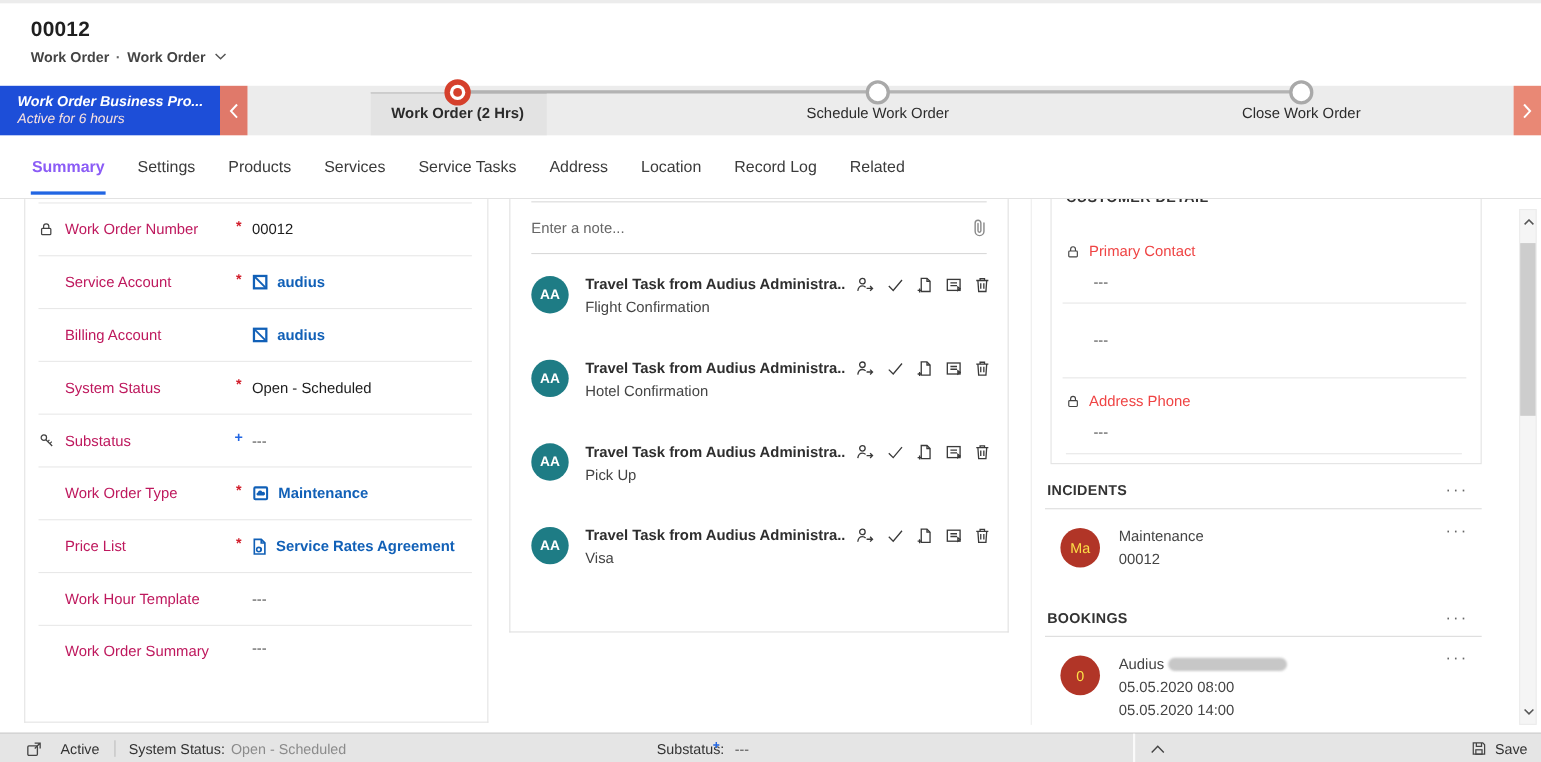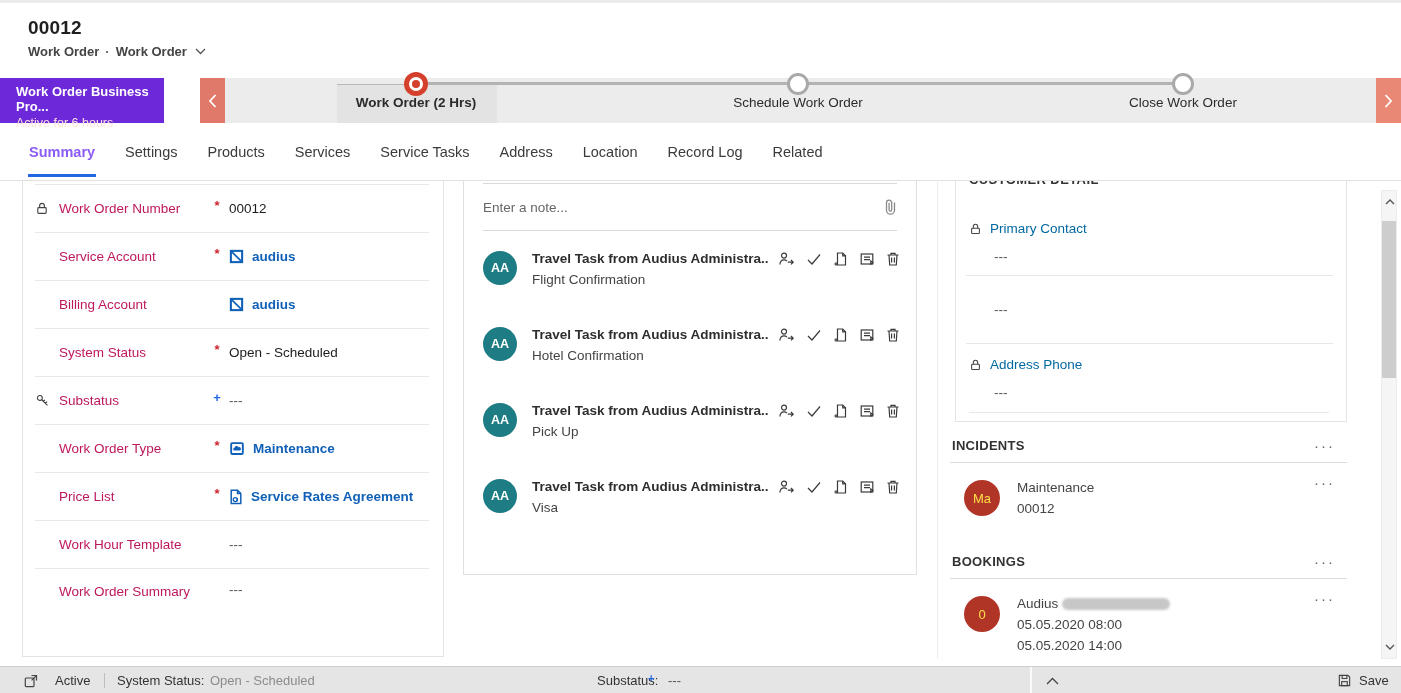--- a/index.html
+++ b/index.html
@@ -11,21 +11,21 @@
   .page-header { height:70px; background:#fff; border-top:3px solid #ececec; padding:14px 0 0 28px; }
   .page-title { font-size:19px; font-weight:bold; color:#1f1f1f; letter-spacing:.2px; }
   .crumb-row { margin-top:5px; display:flex; align-items:center; gap:6px; font-size:13px; font-weight:bold; color:#444; }
   .crumb-sep { color:#666; font-weight:bold; }
   .crumb-caret { margin-left:2px; }
 
   
   .bpf { position:relative; height:45px; margin-top:8px; }
   .bpf-band { position:absolute; left:225px; right:25px; top:0; height:45px; background:#ececec; }
   .bpf-active-chip { position:absolute; left:337px; width:160px; top:6px; height:39px; background:#e3e3e3; border-top:1px solid #b9b9b9; }
-  .bpf-red { position:absolute; left:0; top:0; width:164px; height:45px; background:#6d28d9; color:#fff; padding:6px 0 0 16px; cursor:pointer; }
+  .bpf-red { position:absolute; left:0; top:0; width:200px; height:45px; background:#1d4ed8; color:#fff; padding:6px 0 0 16px; cursor:pointer;font-style:italic; }
   .bpf-red .t1 { font-size:13px; font-weight:bold; }
   .bpf-red .t2 { font-size:12.5px; margin-top:2px; color:#fbe3df; }
   .bpf-back { position:absolute; left:200px; top:0; width:25px; height:45px; background:#e0796a; display:flex; align-items:center; justify-content:center; cursor:pointer; }
   .bpf-next { position:absolute; right:0; top:0; width:25px; height:45px; background:#e98875; display:flex; align-items:center; justify-content:center; cursor:pointer; }
   .bpf-line { position:absolute; left:416px; width:767px; top:4px; height:3px; background:#b3b3b3; }
   .stage { position:absolute; top:0; transform:translateX(-50%); text-align:center; cursor:pointer; }
   .stage-label { position:absolute; top:17px; transform:translateX(-50%); white-space:nowrap; font-size:13.5px; color:#2b2b2b; cursor:pointer; }
   .stage-label.active { font-weight:bold; }
   .dot-outer { width:24px; height:24px; border-radius:50%; background:#d5402c; position:absolute; top:-6px; transform:translateX(-50%); display:flex; align-items:center; justify-content:center; }
   .dot-mid { width:14px; height:14px; border-radius:50%; background:#fff; display:flex; align-items:center; justify-content:center; }
@@ -64,21 +64,21 @@
   .tbody { flex:1; min-width:0; }
   .trow1 { display:flex; align-items:flex-start; }
   .ttitle { font-size:13.5px; font-weight:bold; color:#2e2e2e; white-space:nowrap; overflow:hidden; flex:1; cursor:pointer; }
   .tactions { display:flex; gap:11px; margin-left:10px; flex:none; }
   .tactions span { cursor:pointer; }
   .tsub { font-size:13.5px; color:#444; margin-top:5px; }
 
   .card-cd { left:955px; top:-16px; width:392px; height:257px; border-top:1px solid #e3e3e3; border-color:#e3e3e3; }
   .cd-heading { height:42px; padding:6px 0 0 13px; font-size:13px; font-weight:bold; color:#333; letter-spacing:.4px; }
   .cdrow { margin:0 13px 0 10px; height:68px; border-bottom:1px solid #e7e7e7; padding:13px 0 0 3px; }
-  .cdlab { display:flex; align-items:center; gap:8px; font-size:13.5px; color:#0369a1; }
+  .cdlab { display:flex; align-items:center; gap:8px; font-size:13.5px; color:#ef4444; }
   .cdval { margin:13px 0 0 25px; font-size:13.5px; color:#555; cursor:pointer; }
 
   .side-section { position:absolute; width:397px; left:950px; }
   .sec-head { display:flex; align-items:center; justify-content:space-between; padding:0 12px 9px 2px; border-bottom:1px solid #dcdcdc; }
   .sec-title { font-size:13px; font-weight:bold; color:#333; letter-spacing:.3px; }
   .more { color:#666; font-size:15px; letter-spacing:2px; line-height:8px; cursor:pointer; }
   .sec-item { display:flex; padding:14px 0 0 14px; }
   .ravatar { width:36px; height:36px; border-radius:50%; background:#b13527; color:#fde047; font-size:13px; display:flex; align-items:center; justify-content:center; flex:none; margin-right:17px; margin-top:3px; }
   .sec-lines { font-size:13.5px; color:#444; line-height:21px; }
   .sec-item .more { margin-left:auto; margin-right:12px; margin-top:2px; }

